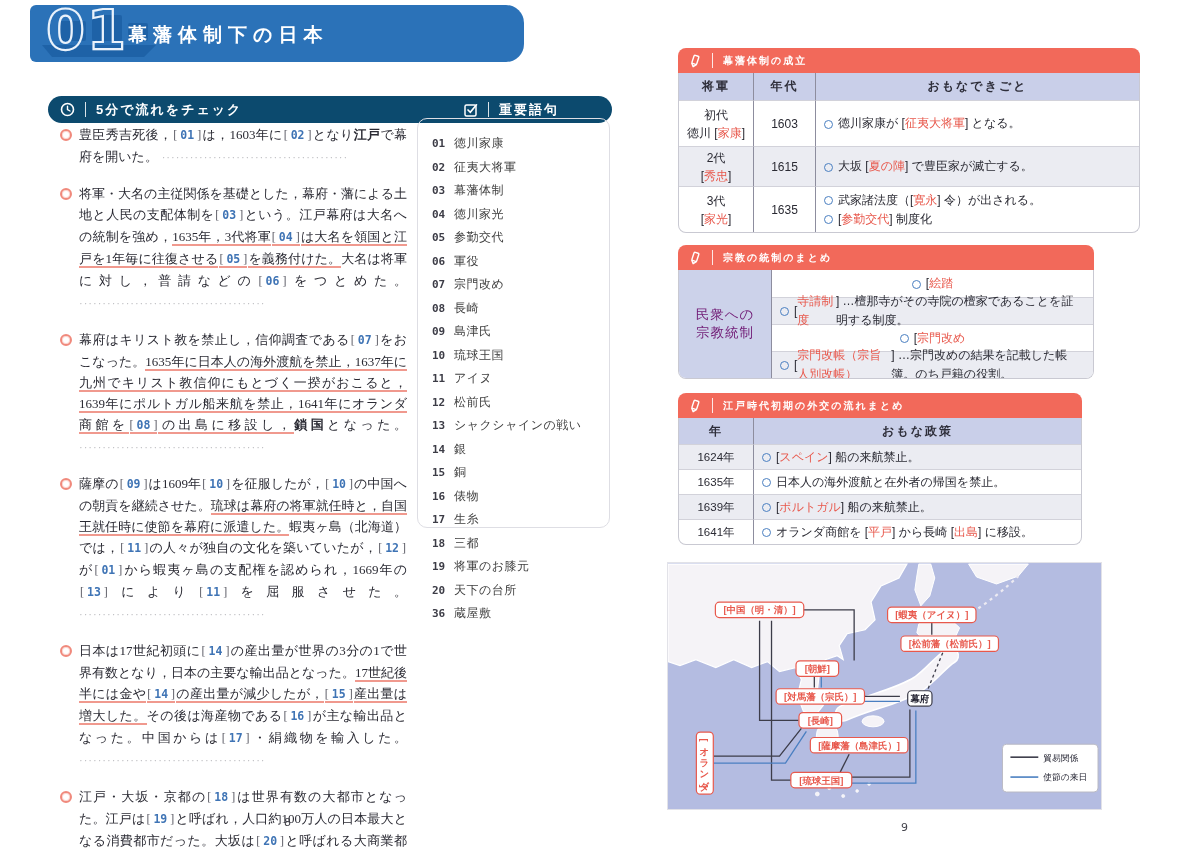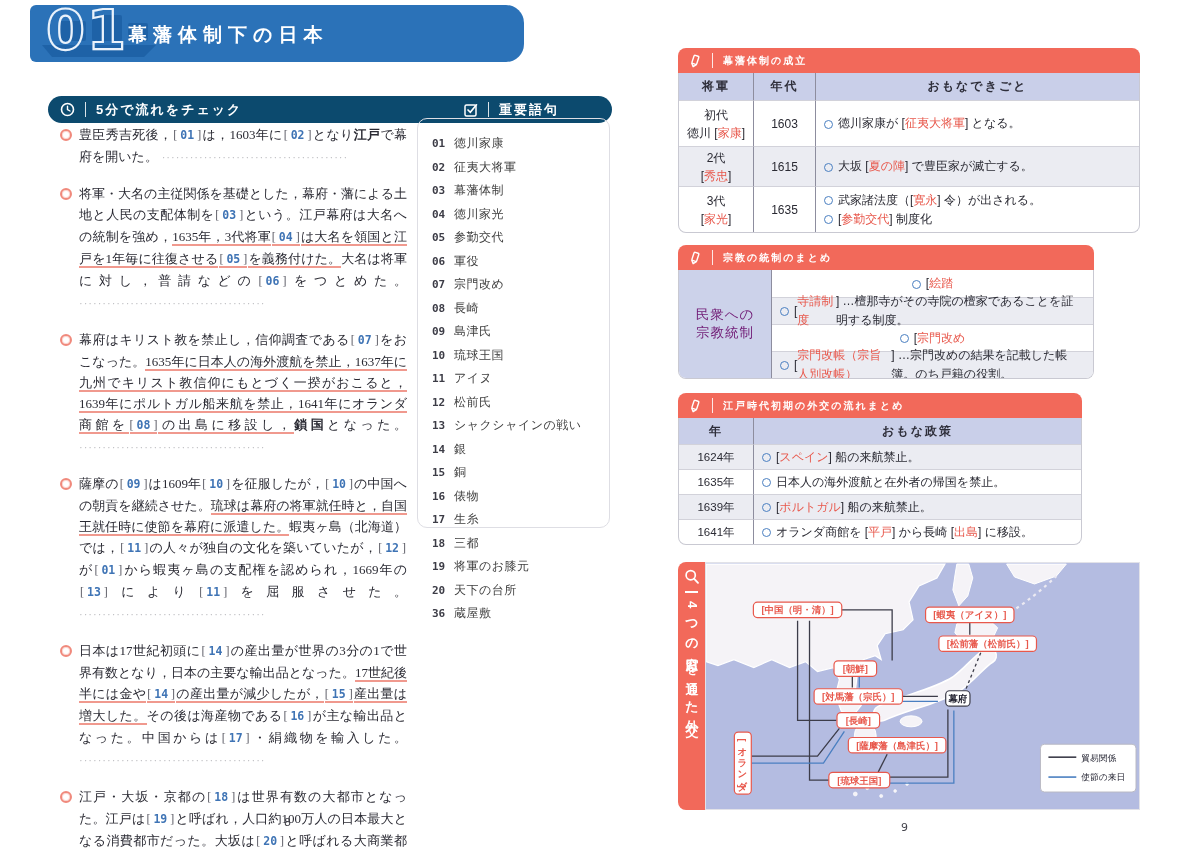--- a/index.html
+++ b/index.html
@@ -66,21 +66,21 @@
     border-radius:50%;margin-right:5px;flex:0 0 auto;position:relative;top:0.5px;}
   .evline{display:flex;align-items:center;line-height:19px;}
   .g2-left{background:#ccd2ea;display:flex;align-items:center;justify-content:center;
     text-align:center;white-space:pre-line;font-size:13.5px;letter-spacing:1px;color:#701a75;}
   .grid2{display:grid;grid-template-columns:92px 1fr;}
 
   
   #map-bar{left:678px;top:562px;width:27px;height:248px;background:#f2695a;
     border-radius:8px 0 0 8px;display:flex;flex-direction:column;align-items:center;color:#fff;}
   #map-vtitle{writing-mode:vertical-rl;font-size:13px;font-weight:700;letter-spacing:3px;margin-top:8px;}
-  #map-wrap{left:705px;top:562px;width:435px;height:248px;border:1px solid #e2e2e8;
+  #map-wrap{left:667px;top:562px;width:435px;height:248px;border:1px solid #e2e2e8;
     box-sizing:border-box;background:#b4bce1;}
 
   .pagenum{font-size:11px;color:#44444c;font-family:"DejaVu Sans",sans-serif;}
   #pn-left{left:284px;top:816px;} #pn-right{left:901px;top:821px;}
 </style>
 </head>
 <body>
 
 <div class="abs" id="header-blue">
   <svg id="ship" width="120" height="48" viewBox="0 0 120 48">

